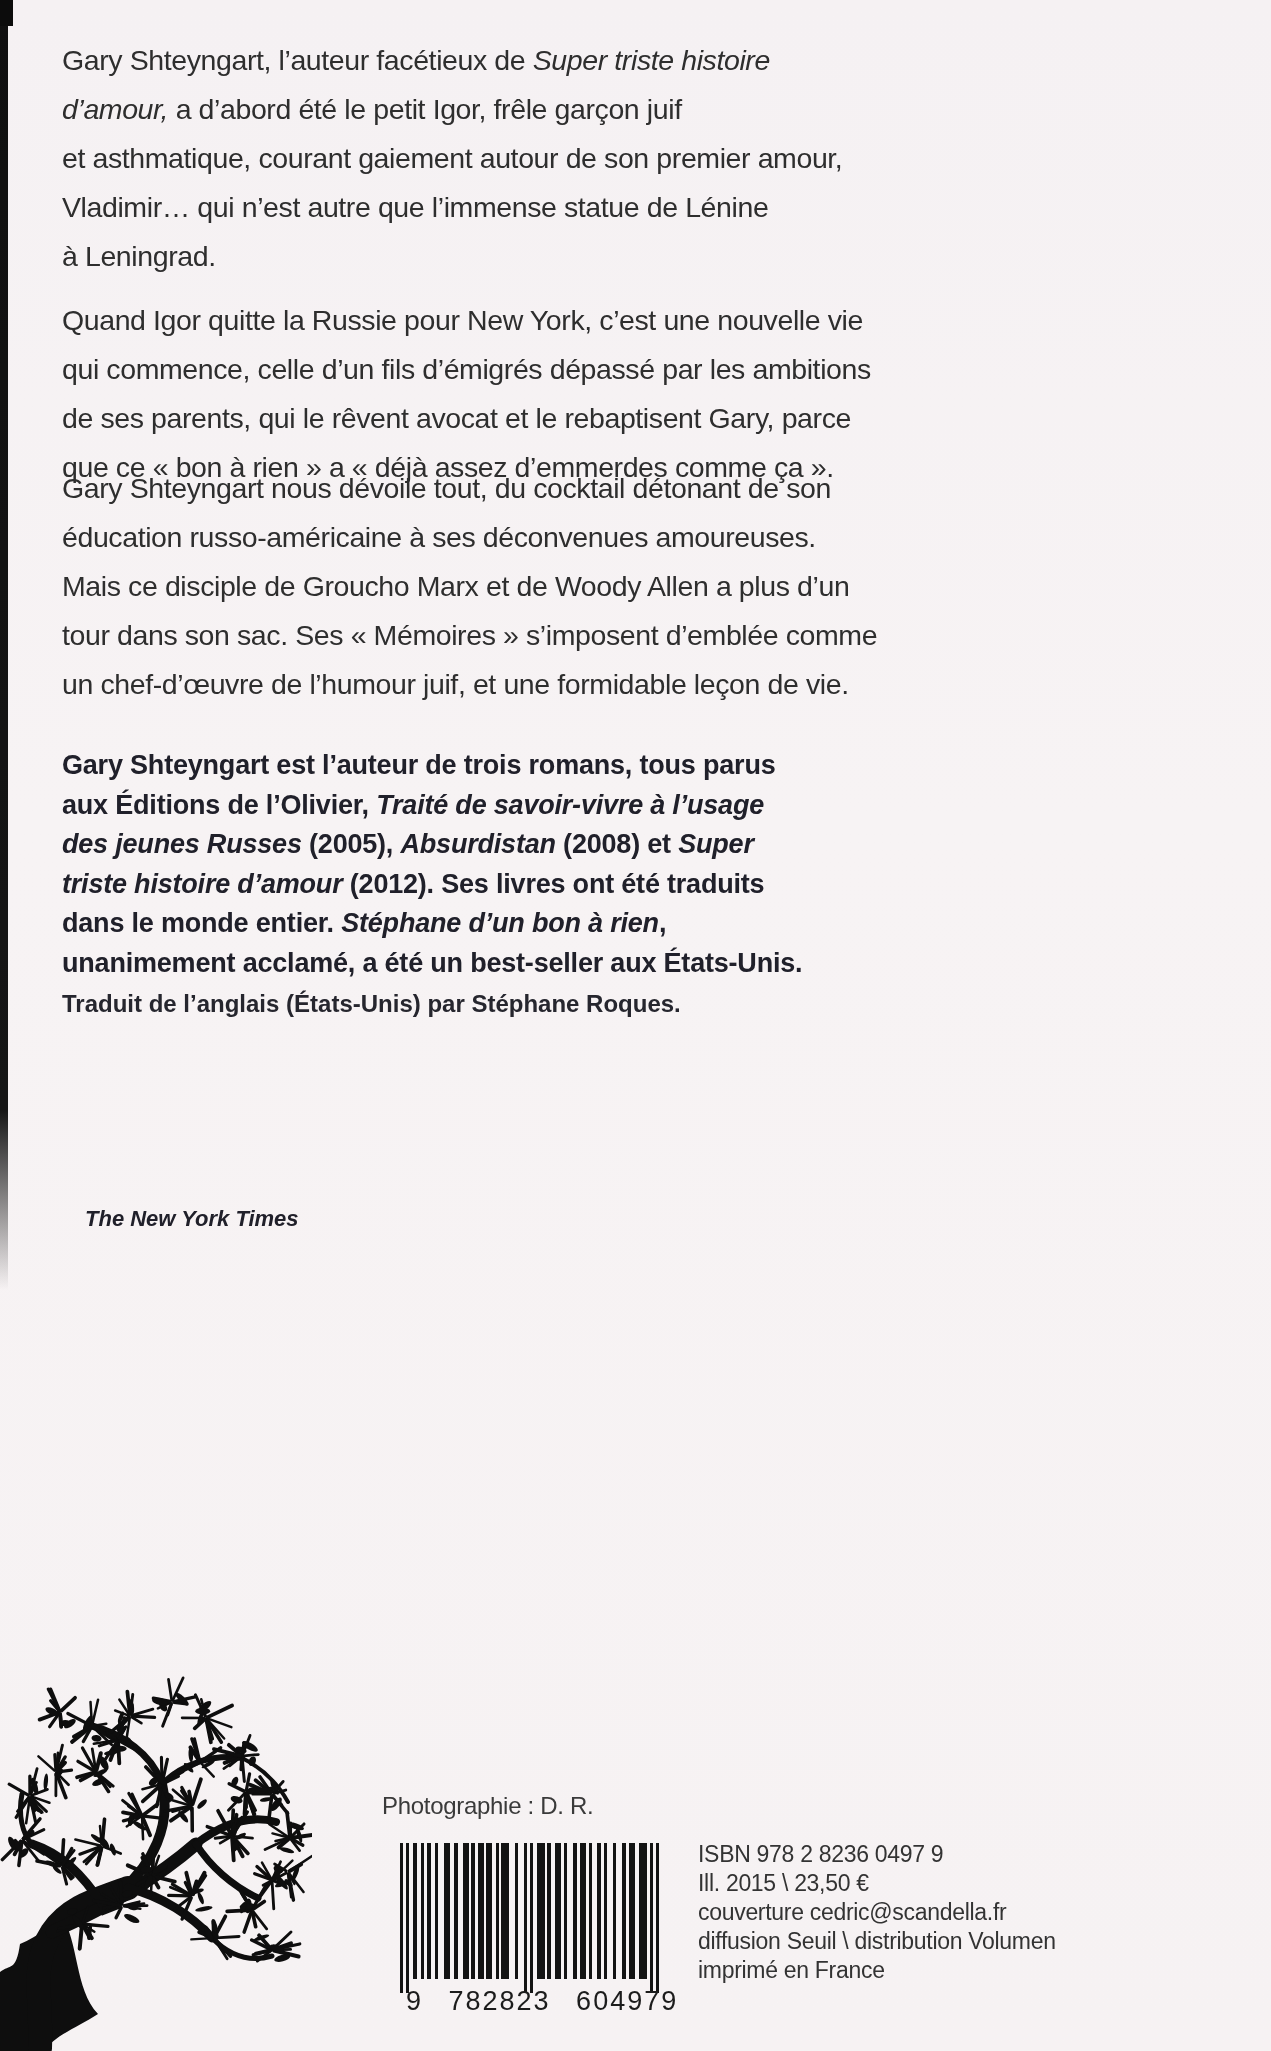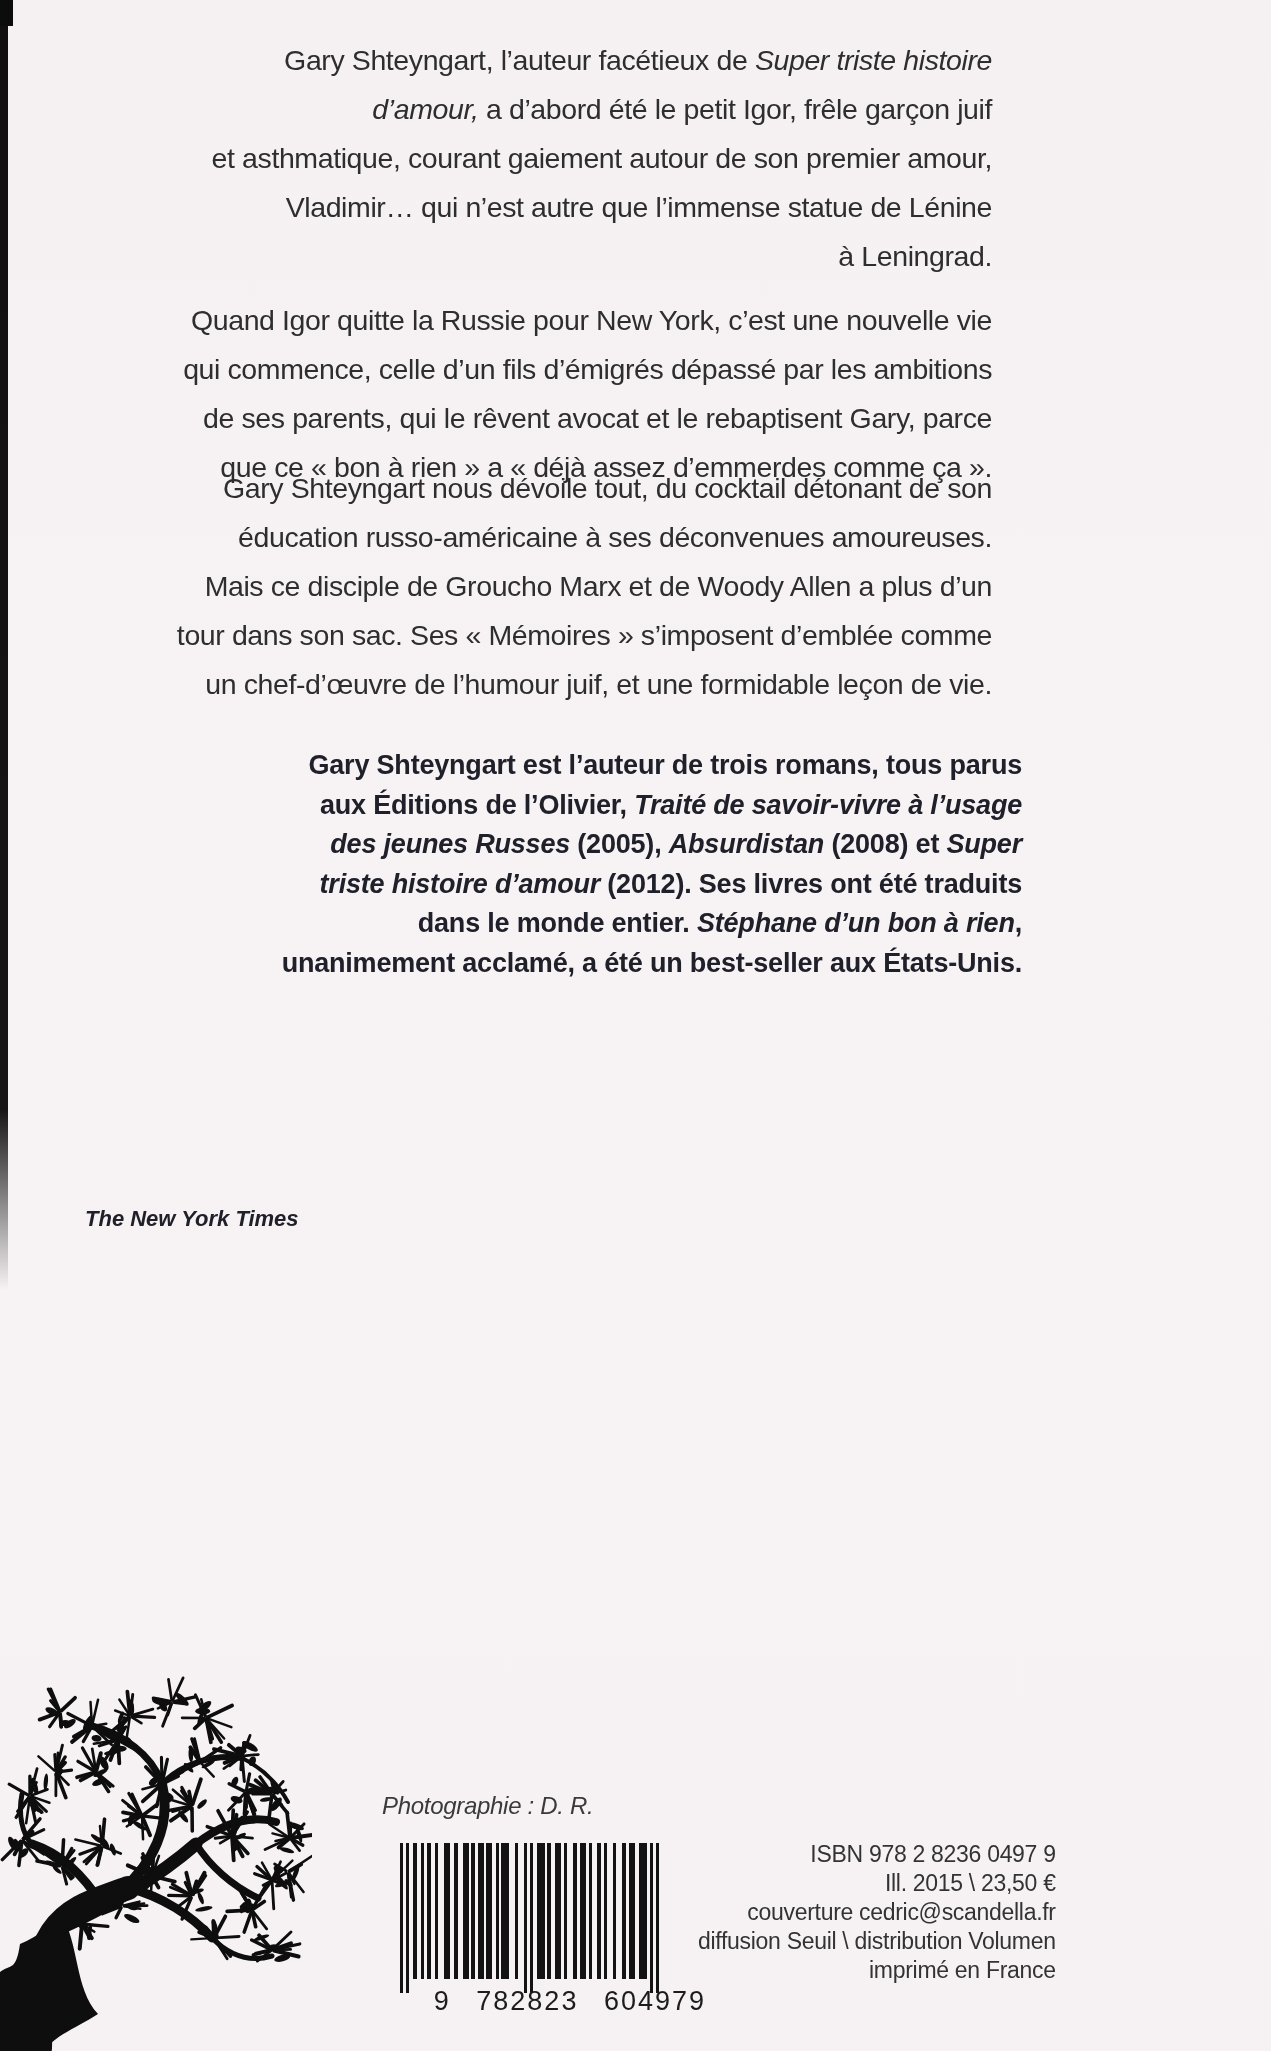--- a/index.html
+++ b/index.html
@@ -4,21 +4,20 @@
 <title></title>
 <style>
   html,body{margin:0;padding:0;background:#e8e4e6;}
   .page{
     position:relative;
     width:1271px;height:2051px;
     background:linear-gradient(180deg,#f5f1f3 0%,#f7f3f4 40%,#f6f2f3 100%);
     overflow:hidden;
     font-family:"Liberation Sans",sans-serif;
     color:#2e2e2e;
-    text-align:right;
   }
   .edge-strip{
     position:absolute;left:0;top:0;width:8px;height:1290px;
     background:linear-gradient(#101010 0%,#161616 86%,rgba(22,22,22,0) 100%);
   }
   .edge-notch{
     position:absolute;left:0;top:0;width:13px;height:26px;background:#0c0c0c;
   }
   .blurb{
     position:absolute;left:62px;width:930px;
@@ -42,21 +41,21 @@
     position:absolute;left:62px;top:1050px;width:940px;
     font-size:27px;line-height:38px;font-weight:bold;
     white-space:pre-line;color:#20202a;
   }
   .quote-src{
     position:absolute;left:62px;top:1206px;
     font-size:22px;font-weight:bold;font-style:italic;color:#20202a;margin-left:23px;
   }
   .photo-credit{
     position:absolute;left:382px;top:1792px;
-    font-size:24px;color:#3a3a3a;letter-spacing:-0.3px;font-style:italic;
+    font-size:24px;color:#3a3a3a;letter-spacing:-0.3px;
   }
   .barcode{
     position:absolute;left:398px;top:1843px;width:268px;height:185px;
   }
   .barcode svg{display:block;}
   .barcode-number{
     position:absolute;left:-24px;top:143px;width:300px;
     font-size:27px;color:#1c1c1c;letter-spacing:2px;word-spacing:16px;
     white-space:nowrap;
     margin-left:32px;
@@ -94,20 +93,21 @@
 tour dans son sac. Ses « Mémoires » s’imposent d’emblée comme
 un chef-d’œuvre de l’humour juif, et une formidable leçon de vie.</span></div>
 
   <div class="bio"><span>Gary Shteyngart est l’auteur de trois romans, tous parus
 aux Éditions de l’Olivier, </span><span class="it">Traité de savoir-vivre à l’usage
 des jeunes Russes</span><span> (2005), </span><span class="it">Absurdistan</span><span> (2008) et </span><span class="it">Super
 triste histoire d’amour</span><span> (2012). Ses livres ont été traduits
 dans le monde entier. </span><span class="it">Stéphane d’un bon à rien</span><span>,
 unanimement acclamé, a été un best-seller aux États-Unis.</span></div>
 
+  <div class="translator">Traduit de l’anglais (États-Unis) par Stéphane Roques.</div>
 
 
   <div class="quote-src">The New York Times</div>
 
   <svg id="tree-svg" class="tree" viewBox="0 0 312 375">
       <path d="M0 375 L0 296 C10 288 16 296 20 268 C38 260 54 250 60 236 C80 268 74 312 98 338 C76 352 50 362 46 375 Z" fill="#0e0e0e"></path>
       <path d="M40 372 C42 318 30 290 52 256 C70 230 96 224 128 212" stroke="#0e0e0e" stroke-width="24" fill="none" stroke-linecap="round"></path>
       <path d="M52 256 C92 238 150 208 196 168" stroke="#0e0e0e" stroke-width="13" fill="none" stroke-linecap="round"></path>
       <path d="M196 168 C222 148 248 138 276 146" stroke="#0e0e0e" stroke-width="8" fill="none" stroke-linecap="round"></path>
       <path d="M122 214 C152 188 172 150 162 108" stroke="#0e0e0e" stroke-width="10" fill="none" stroke-linecap="round"></path>

